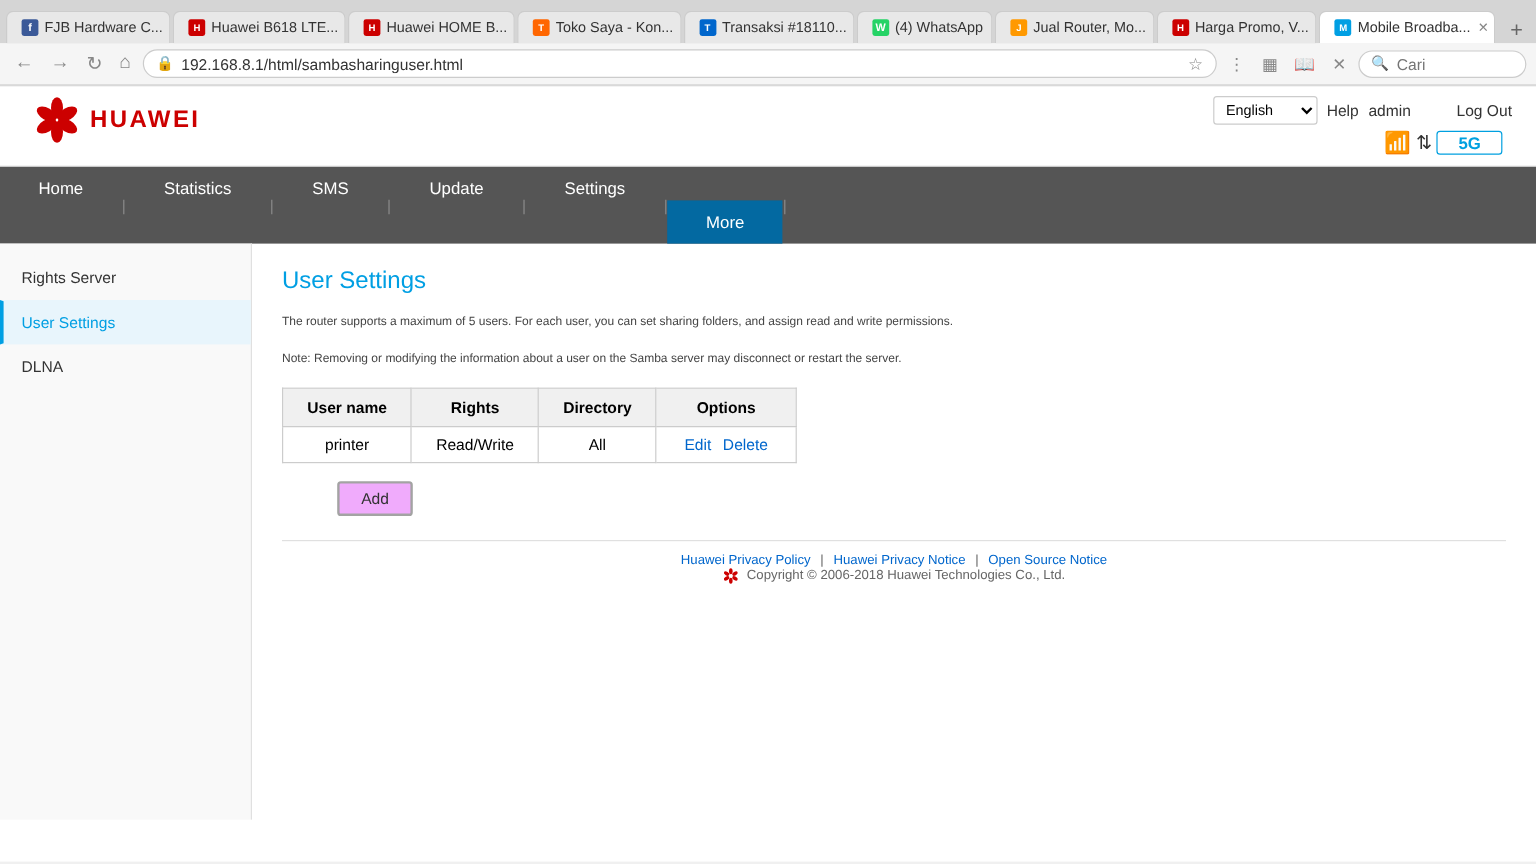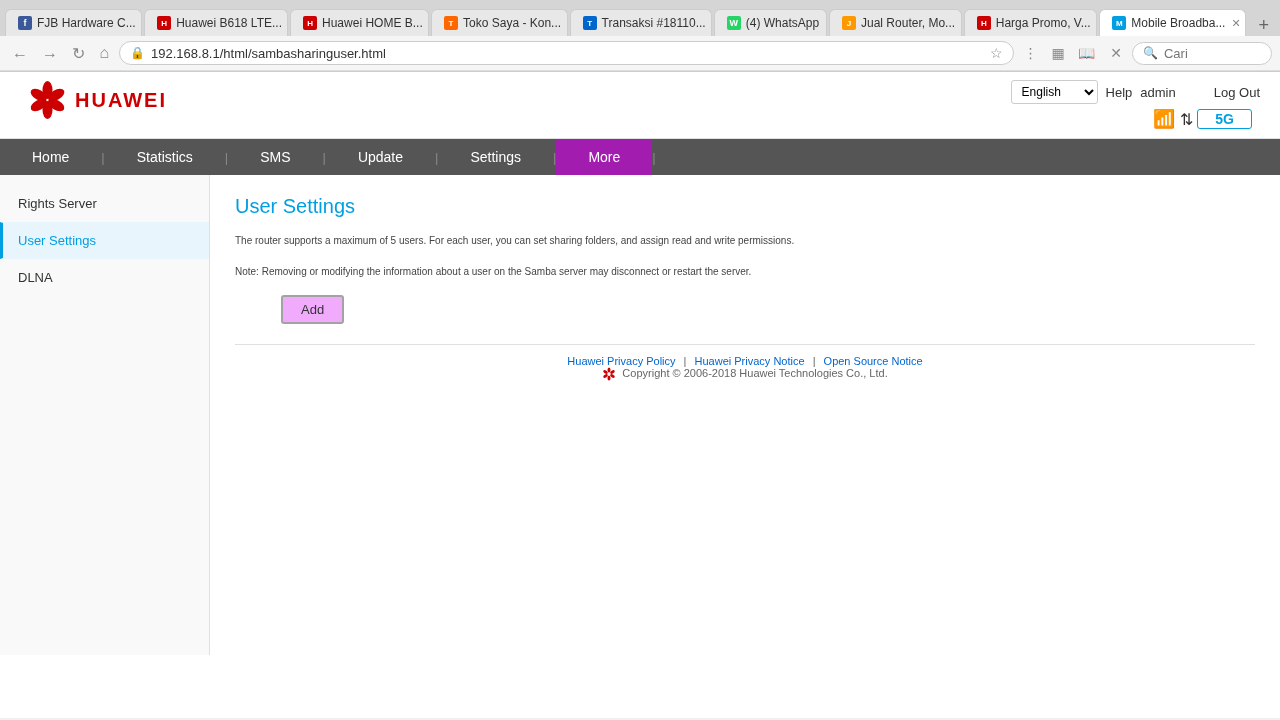--- a/index.html
+++ b/index.html
@@ -29,21 +29,21 @@
     .top-bar { display: flex; justify-content: space-between; align-items: flex-start; padding: 8px 20px; border-bottom: 1px solid #e0e0e0; }
     .lang-select { padding: 3px 6px; border: 1px solid #ccc; border-radius: 3px; font-size: 12px; background: #fff; }
     .signal-icons { display: flex; align-items: center; gap: 4px; margin-right: 8px; }
     .signal-bars { color: #333; font-size: 18px; }
     .signal-arrows { color: #333; font-size: 16px; }
     .signal-5g { color: #00a0e0; font-size: 14px; border: 1px solid #00a0e0; border-radius: 3px; padding: 1px 17px; font-weight: bold; }
 
     
     .nav-menu { display: flex; background: #555; padding: 0; }
     .nav-item { padding: 10px 32px; color: #fff; cursor: pointer; font-size: 14px; text-decoration: none; display: block; }
-    .nav-item.active { background: #a21caf; color: #fff; }
+    .nav-item.active { background: #0369a1; color: #fff; margin-top: 28px; }
     .nav-separator { color: #888; padding: 10px 0; line-height: 1; align-self: center; }
 
     
     .content-area { display: flex; min-height: 480px; }
     .sidebar { width: 210px; background: #f9f9f9; border-right: 1px solid #e0e0e0; padding-top: 10px; flex-shrink: 0; }
     .sidebar-item { padding: 10px 15px; font-size: 13px; cursor: pointer; color: #333; border: 1px solid transparent; border-left: 3px solid transparent; }
     .sidebar-item.active { color: #009fe3; background: #e8f5fc; border-left-color: #009fe3; }
 
     .main-content { flex: 1; padding: 20px 25px; }
 
@@ -205,20 +205,41 @@
       <div class="sidebar-item">DLNA</div>
     </div>
 
     <div class="main-content">
       <h2 class="page-title">User Settings</h2>
 
       <p class="description">The router supports a maximum of 5 users. For each user, you can set sharing folders, and assign read and write permissions.</p>
       <p class="description">Note: Removing or modifying the information about a user on the Samba server may disconnect or restart the server.</p>
 
       
+      <table class="user-table">
+        <thead>
+          <tr>
+            <th>User name</th>
+            <th>Rights</th>
+            <th>Directory</th>
+            <th>Options</th>
+          </tr>
+        </thead>
+        <tbody>
+          <tr>
+            <td>printer</td>
+            <td>Read/Write</td>
+            <td>All</td>
+            <td>
+              <a class="table-link">Edit</a>
+              <a class="table-link">Delete</a>
+            </td>
+          </tr>
+        </tbody>
+      </table>
 
       
       <button class="add-btn">Add</button>
 
       
       <div class="footer">
         <div>
           <a class="table-link">Huawei Privacy Policy</a> |
           <a class="table-link">Huawei Privacy Notice</a> |
           <a class="table-link">Open Source Notice</a>

